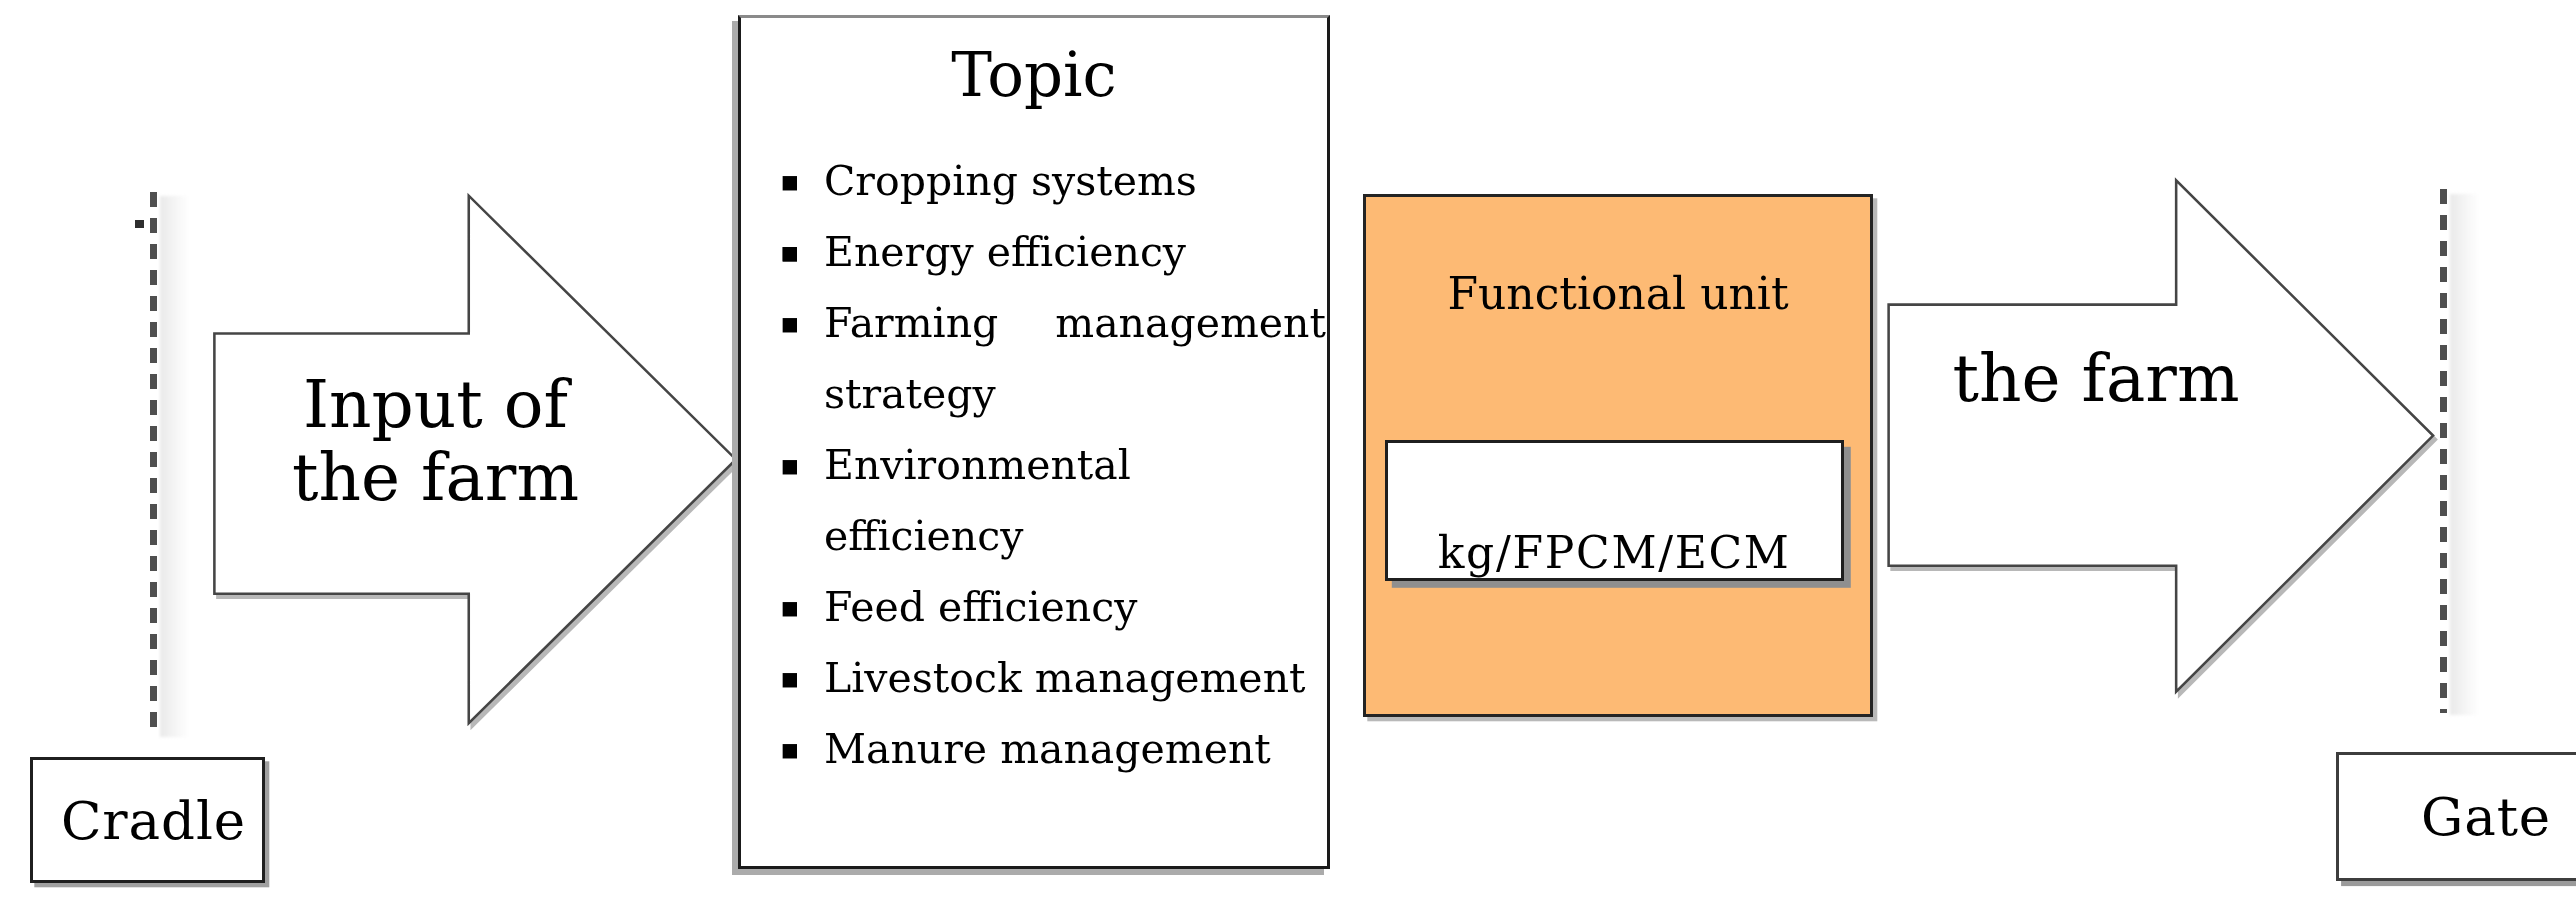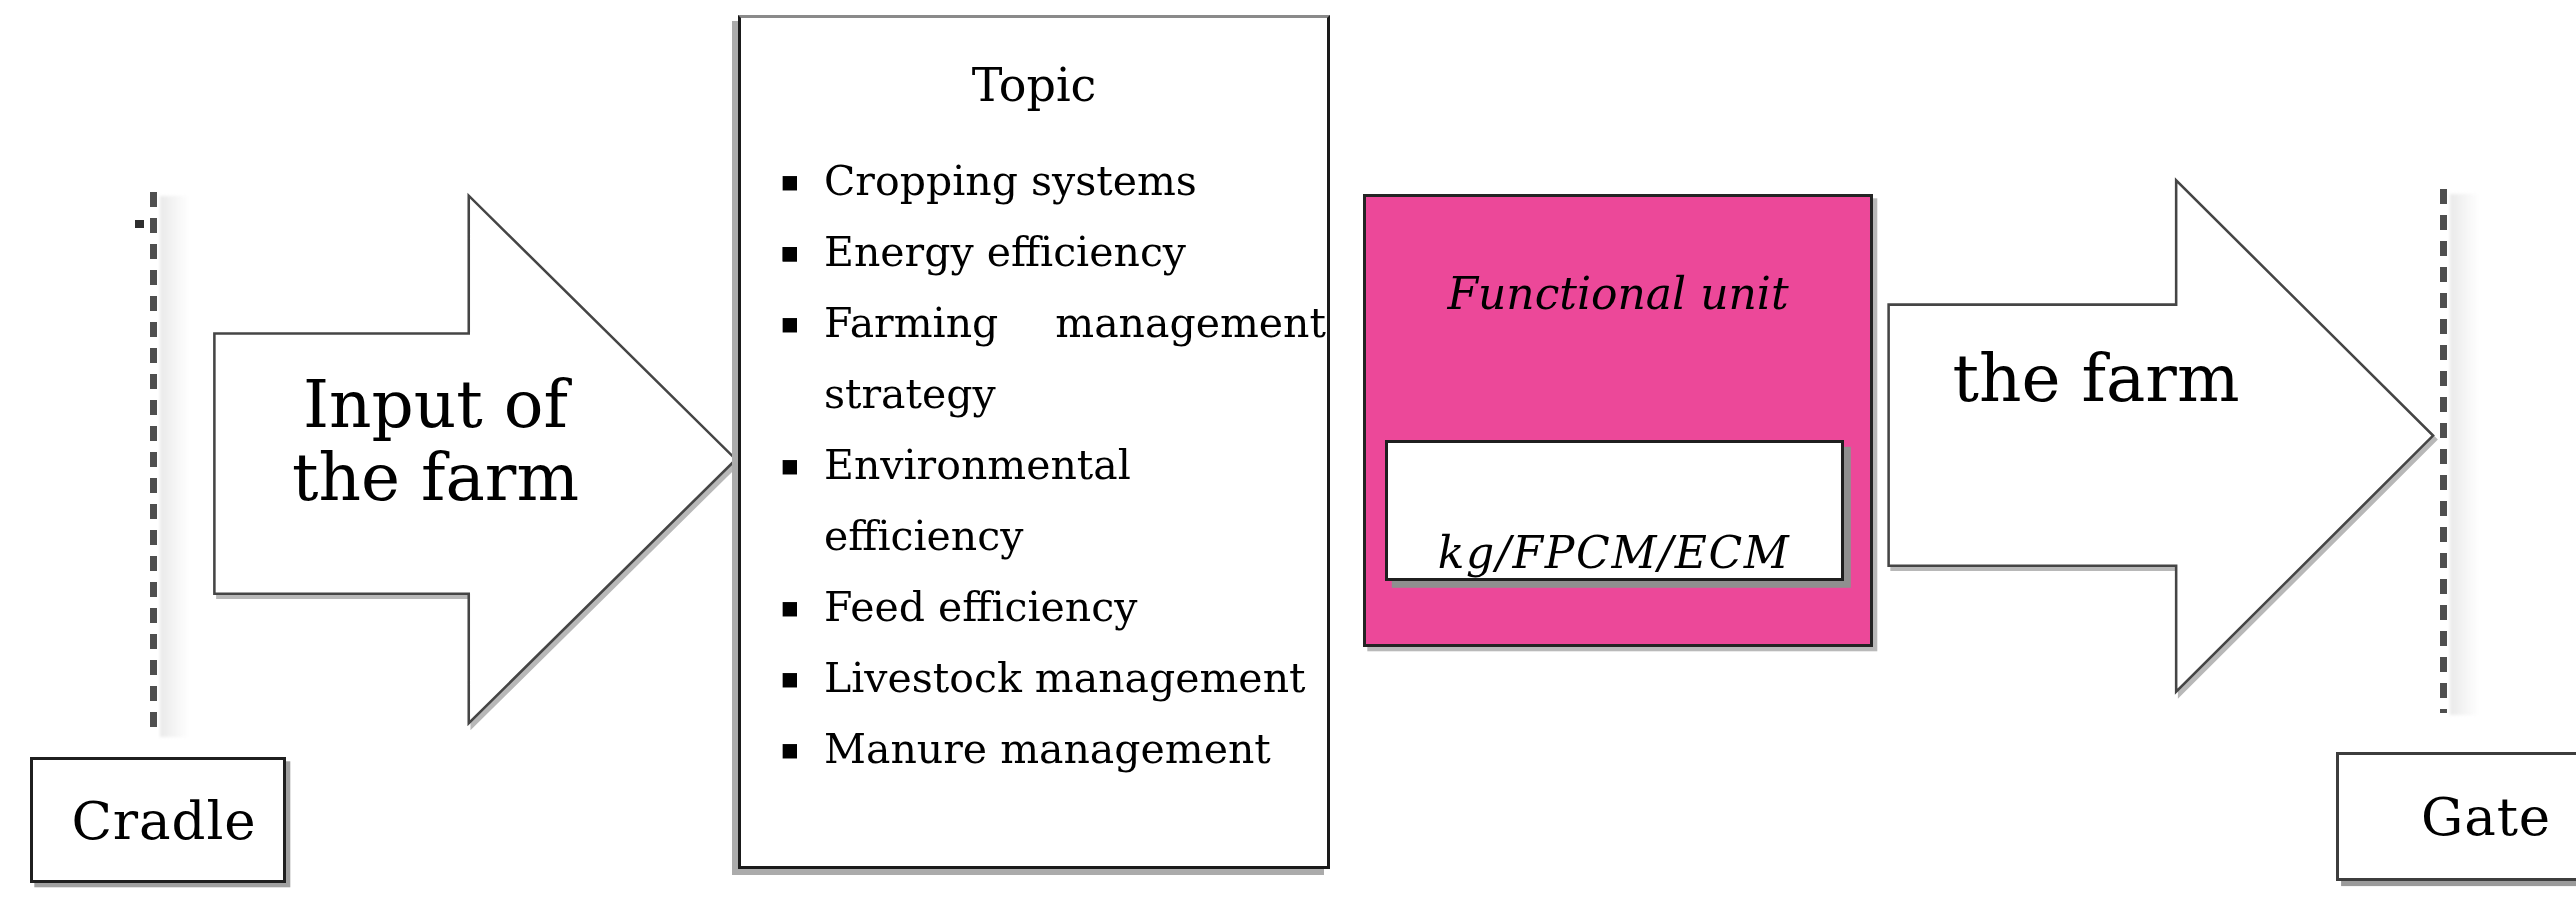--- a/index.html
+++ b/index.html
@@ -26,56 +26,55 @@
 
   
   .rect-box {
     position:absolute; background:#fff;
     border:3.4px solid #1f1f1f;
     box-sizing:border-box;
     display:flex; align-items:center; justify-content:center;
   }
   .terminal-label { font-size:53px; letter-spacing:0.9px; }
 
-  .cradle { left:30px; top:757px; width:256px; height:126px; box-shadow:4.3px 4.3px 0 #a0a0a0;padding-left:12px; }
+  .cradle { left:30px; top:757px; width:235px; height:126px; box-shadow:4.3px 4.3px 0 #a0a0a0;padding-left:12px; }
   .gate   { left:2300px; top:752px; width:300px; height:129px; border-color:#3d3d3d; box-shadow:5.1px 5.1px 0 #9a9a9a;margin-left:36px; }
 
   
   .topic-box {
     position:absolute; left:738px; top:15.3px; width:592px; height:854px;
     background:#fff; border:3.4px solid #1a1a1a; border-top-color:#8a8a8a;
     box-sizing:border-box;
     box-shadow:-6px 6px 0 #ababab;
   }
   .topic-title {
     position:absolute; top:25.5px; left:0; right:0;
-    text-align:center; font-size:46px; line-height:1;margin-top:18px;
+    text-align:center; font-size:61px; line-height:1;
   }
   .topic-list {
     position:absolute; top:128px; left:0; right:0;
     margin:0; padding:0; list-style:none;
   }
   .topic-list li {
     position:relative;
     margin:0; padding:0 0 0 83px;
     width:502px;
     font-size:41px; line-height:71px;
     text-align:justify;
   }
   .topic-list li .bullet {
     position:absolute; left:39px; top:0;
     font-size:29px; line-height:71px;
   }
 
   
   .fu-box {
-    position:absolute; left:1363px; top:194px; width:510px; height:453px;
-    background:#ec4899; border:3.4px solid #242424; box-sizing:border-box;
+    position:absolute; left:1363px; top:194px; width:510px; height:523px;
+    background:#fdba74; border:3.4px solid #242424; box-sizing:border-box;
     box-shadow:4.3px 4.3px 0 #b9b9b9;
-    font-style:italic;
   }
   .fu-title {
     position:absolute; top:73px; left:0; right:0;
     text-align:center; font-size:44px; line-height:1.1;
   }
   .fu-inner {
     position:absolute; left:18.7px; top:243px; width:459px; height:141px;
     background:#fff; border:3.4px solid #1f1f1f; box-sizing:border-box;
     box-shadow:6.8px 6.8px 0 #8f8f8f;
     display:flex; align-items:flex-end; justify-content:center;

